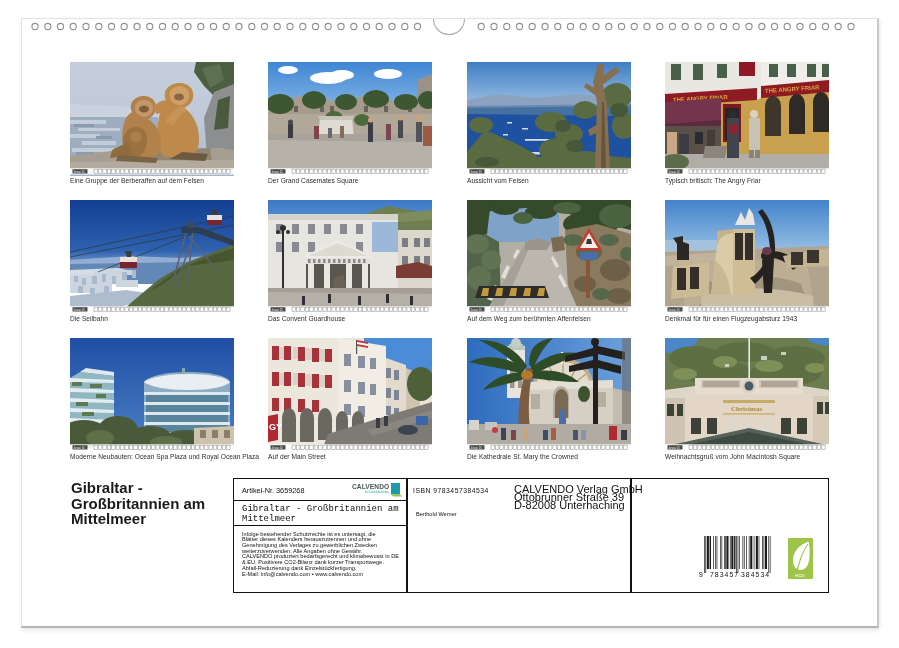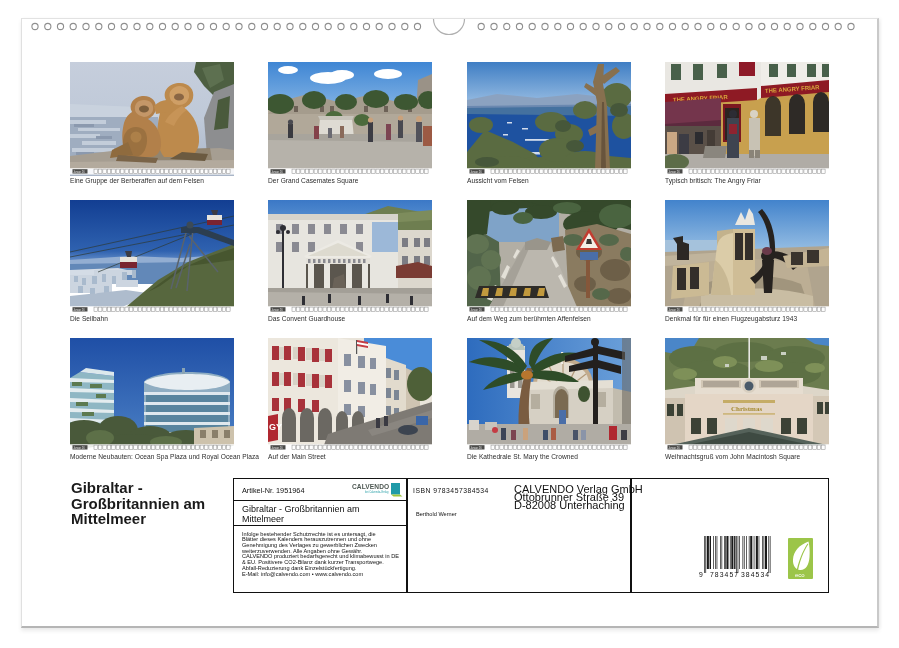--- a/index.html
+++ b/index.html
@@ -899,32 +899,32 @@
 <div style="position:absolute;left:233px;top:478px;width:596px;height:115px;border:1.6px solid #111;box-sizing:border-box;background:#fff;"></div>
 
 <div style="position:absolute;left:406px;top:478px;width:1.6px;height:115px;background:#111;"></div>
 
 <div style="position:absolute;left:630px;top:478px;width:1.6px;height:115px;background:#111;"></div>
 
 <div style="position:absolute;left:233px;top:499.5px;width:173px;height:1.4px;background:#111;"></div>
 
 <div style="position:absolute;left:233px;top:524.5px;width:173px;height:1.4px;background:#111;"></div>
 
-<div style="position:absolute;left:242px;top:485.5px;font-size:7.3px;color:#111;">Artikel-Nr. 1951964</div>
+<div style="position:absolute;left:242px;top:485.5px;font-size:7.3px;color:#111;">Artikel-Nr. 3659268</div>
 
 <div style="position:absolute;left:352px;top:480px;width:54px;height:18px;">
 <svg width="54" height="18" viewBox="0 0 54 18">
 <text x="0" y="8.6" font-size="6.6" font-weight="bold" fill="#4d5752" letter-spacing="0.1" font-family="Liberation Sans,sans-serif">CALVENDO</text>
 <text x="13" y="12.8" font-size="2.6" fill="#2aa0a8" font-family="Liberation Sans,sans-serif">bei Calvendo-Verlag</text>
 <path d="M39 3 L48 3 L48 14.5 L39 14.5 Z" fill="#1f9aa8"></path>
 <path d="M39 14.5 L48 14.5 L50.5 16.5 L41.5 16.5 Z" fill="#9dc43c"></path>
 </svg>
 </div>
 
-<div style="position:absolute;left:242px;top:505px;font-size:9px;line-height:9.5px;color:#111;">Gibraltar - Großbritannien am<br>Mittelmeer</div>
+<div style="position:absolute;left:242px;top:505px;font-size:9px;line-height:9.5px;color:#111;font-family:Liberation Mono, monospace;">Gibraltar - Großbritannien am<br>Mittelmeer</div>
 
 <div style="position:absolute;left:242px;top:531.5px;font-size:5.6px;line-height:5.72px;color:#111;">Infolge bestehender Schutzrechte ist es untersagt, die<br>Blätter dieses Kalenders herauszutrennen und ohne<br>Genehmigung des Verlages zu gewerblichen Zwecken<br>weiterzuverwenden. Alle Angaben ohne Gewähr.<br>CALVENDO produziert bedarfsgerecht und klimabewusst in DE<br>&amp; EU. Positivere CO2-Bilanz dank kurzer Transportwege.<br>Abfall-Reduzierung dank Einzelstückfertigung.<br>E-Mail: info@calvendo.com • www.calvendo.com</div>
 
 <div style="position:absolute;left:413px;top:486.5px;font-size:6.8px;letter-spacing:0.5px;color:#111;">ISBN 9783457384534</div>
 
 <div style="position:absolute;left:514px;top:486px;font-size:11px;line-height:7.95px;color:#111;">CALVENDO Verlag GmbH<br>Ottobrunner Straße 39<br>D-82008 Unterhaching</div>
 
 <div style="position:absolute;left:416px;top:511px;font-size:5.6px;color:#111;">Berthold Werner</div>
 
 <div style="position:absolute;left:699px;top:536px;width:72px;height:43px;">

